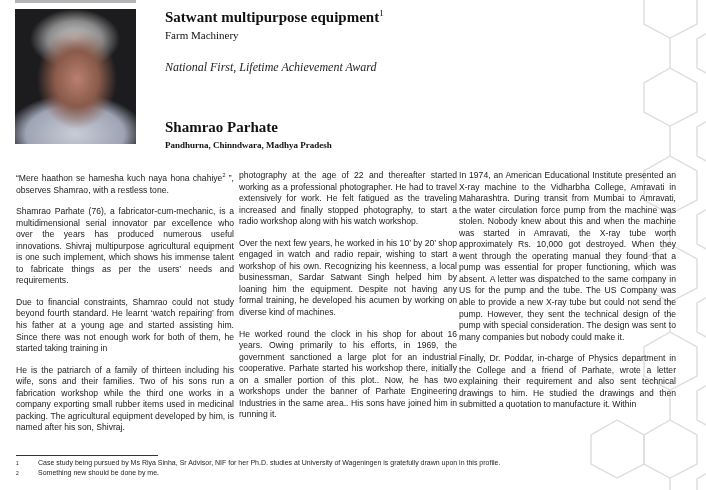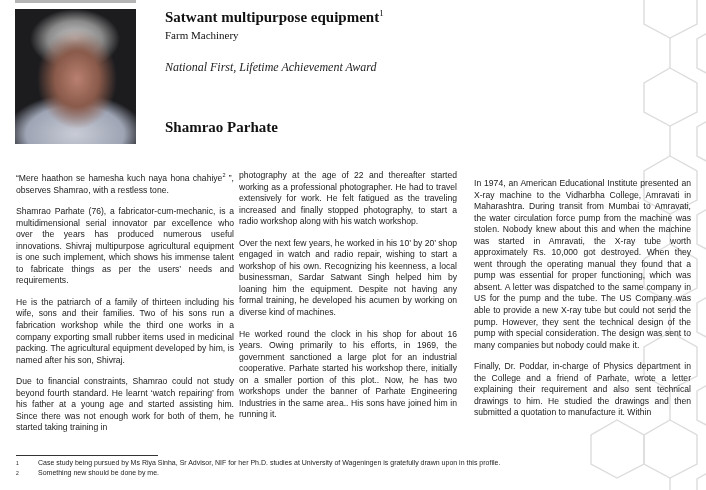--- a/index.html
+++ b/index.html
@@ -22,21 +22,21 @@
   .title sup { font-size:9px; font-weight:normal; }
   .category { font-size:11px; font-weight:normal; margin-top:3px; color:#111; }
   .award { font-size:12px; font-style:italic; margin-top:19px; color:#222; }
   .person { position:absolute; left:165px; top:119px; z-index:1; font-family:"Liberation Serif", serif; }
   .person-name { font-size:15px; font-weight:bold; color:#111; }
   .person-place { font-size:9px; font-weight:bold; margin-top:4px; color:#111; }
   .col { position:absolute; top:170px; width:218px; z-index:1; font-size:8.6px; line-height:11.55px; text-align:justify; color:#1a1a1a; }
   .col p { margin:0 0 10px 0; }
   .col1 { left:16px; }
   .col2 { left:239px; }
-  .col3 { left:474px; width:217px;margin-top:8px; }
+  .col3 { left:459px; width:217px; }
   .quote-it { }
   sup.fn { font-size:5.5px; vertical-align:4px; }
   .footnote-rule { position:absolute; left:16px; top:455px; width:142px; height:1px; background:#333; z-index:1; }
   .footnotes { position:absolute; left:16px; top:458px; z-index:1; font-size:7px; line-height:10px; color:#222; }
   .fn-row { display:flex; white-space:nowrap; }
   .fn-num { width:22px; font-size:5px; }
 </style>
 </head>
 <body>
 
@@ -68,27 +68,28 @@
 <div class="photo" title="Portrait of Shamrao Parhate"></div>
 
 <div class="header">
   <div class="title"><span>Satwant multipurpose equipment</span><sup>1</sup></div>
   <div class="category">Farm Machinery</div>
   <div class="award">National First, Lifetime Achievement Award</div>
 </div>
 
 <div class="person">
   <div class="person-name">Shamrao Parhate</div>
+  <div class="person-place">Pandhurna, Chinndwara, Madhya Pradesh</div>
 </div>
 
 <div class="col col1">
   <p><span class="quote-it">“Mere haathon se hamesha kuch naya hona chahiye</span><sup class="fn">2</sup><span> ”, observes Shamrao, with a restless tone.</span></p>
   <p>Shamrao Parhate (76), a fabricator-cum-mechanic, is a multidimensional serial innovator par excellence who over the years has produced numerous useful innovations. Shivraj multipurpose agricultural equipment is one such implement, which shows his immense talent to fabricate things as per the users’ needs and requirements.</p>
+  <p>Due to financial constraints, Shamrao could not study beyond fourth standard. He learnt ‘watch repairing’ from his father at a young age and started assisting him. Since there was not enough work for both of them, he started taking training in</p>
   <p>He is the patriarch of a family of thirteen including his wife, sons and their families. Two of his sons run a fabrication workshop while the third one works in a company exporting small rubber items used in medicinal packing. The agricultural equipment developed by him, is named after his son, Shivraj.</p>
-  <p>Due to financial constraints, Shamrao could not study beyond fourth standard. He learnt ‘watch repairing’ from his father at a young age and started assisting him. Since there was not enough work for both of them, he started taking training in</p>
 </div>
 
 <div class="col col2">
   <p>photography at the age of 22 and thereafter started working as a professional photographer. He had to travel extensively for work. He felt fatigued  as the traveling increased and finally stopped photography, to start a radio workshop along with his watch workshop.</p>
   <p>Over the next few years, he worked in his 10’ by 20’ shop engaged in watch and radio repair, wishing to start a workshop of his own. Recognizing his keenness, a local businessman, Sardar Satwant Singh helped him by loaning him the equipment. Despite not having any formal training, he developed his acumen by working on diverse kind of machines.</p>
   <p>He worked round the clock in his shop for about 16 years. Owing primarily to his efforts, in 1969, the government sanctioned a large plot for an industrial cooperative. Parhate started his workshop there, initially on a smaller portion of this plot.. Now, he has two workshops under the banner of Parhate Engineering Industries in the same area.. His sons have joined him in running it.</p>
 </div>
 
 <div class="col col3">
   <p>In 1974, an American Educational Institute presented an X-ray machine to the Vidharbha College, Amravati in Maharashtra. During transit from Mumbai to Amravati, the water circulation force pump from the machine was stolen. Nobody knew about this and when the machine was started in Amravati, the X-ray tube worth approximately Rs. 10,000 got destroyed. When they went through the operating manual they found that a pump was essential for proper functioning, which was absent. A letter was dispatched to the same company in US for the pump and the tube. The US Company was able to provide a new X-ray tube but could not send the pump. However, they sent the technical design of the pump with special consideration. The design was sent to many companies but nobody could make it.</p>

